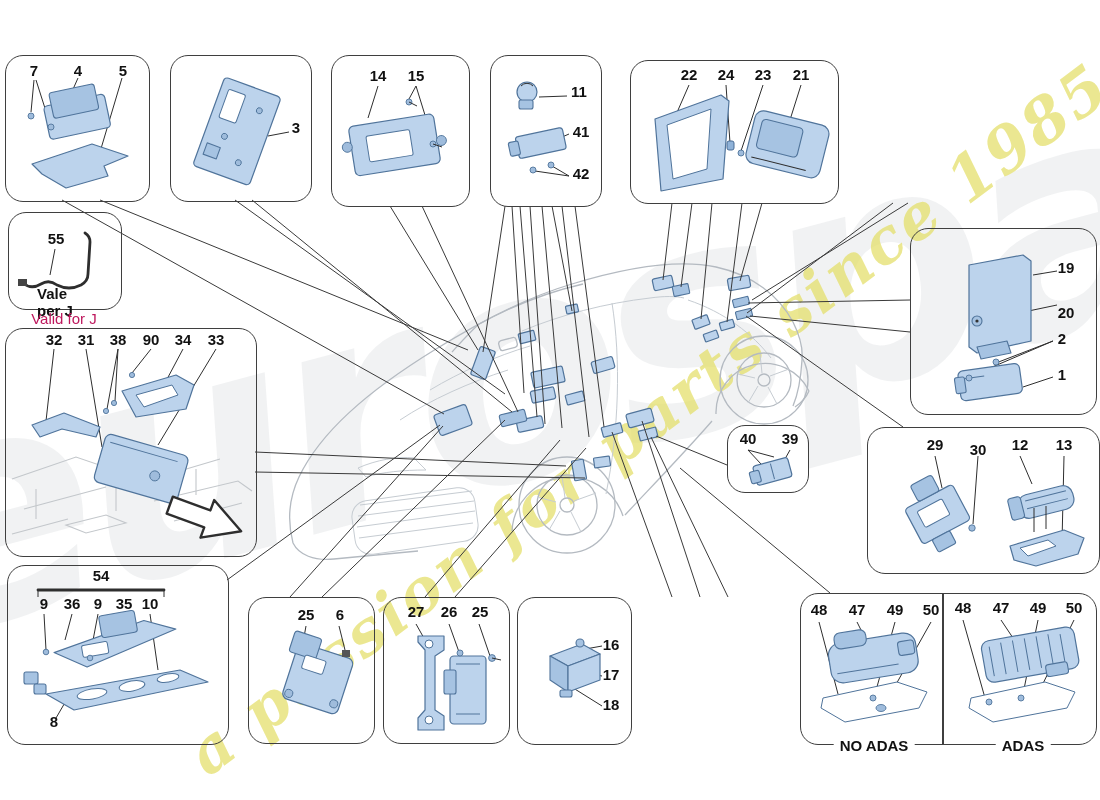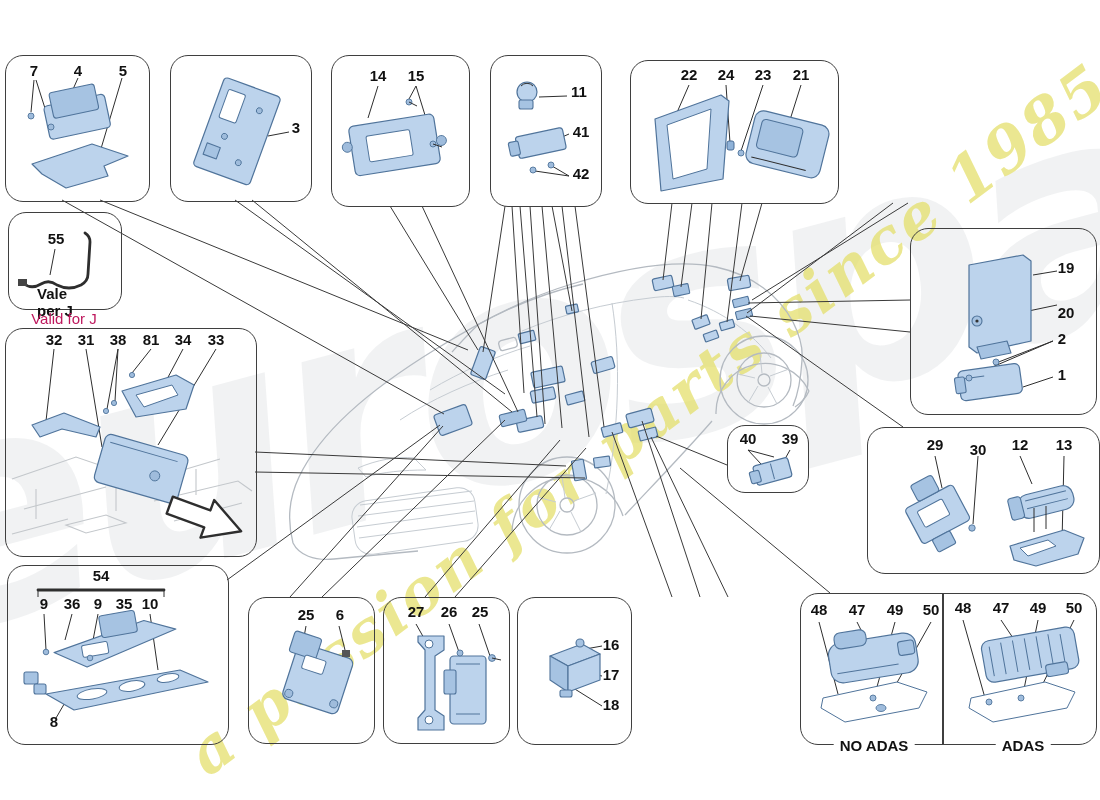--- a/index.html
+++ b/index.html
@@ -258,21 +258,21 @@
       <circle class="scr" cx="100" cy="82" r="2.6"></circle>
         <circle class="scr" cx="108" cy="74" r="2.6"></circle>
       <circle class="scr" cx="126" cy="46" r="2.6"></circle>
       <g transform="rotate(20 202 188)">
         <polygon class="arrow" points="162,181 202,181 202,170 238,190 202,210 202,199 162,199"></polygon>
       </g>
     </svg>
     <span class="lbl" style="left:48px;top:3px">32</span>
     <span class="lbl" style="left:80px;top:3px">31</span>
     <span class="lbl" style="left:112px;top:3px">38</span>
-    <span class="lbl" style="left:145px;top:3px">81</span>
+    <span class="lbl" style="left:145px;top:3px">90</span>
     <span class="lbl" style="left:177px;top:3px">34</span>
     <span class="lbl" style="left:210px;top:3px">33</span>
   </div>
 
   <div class="box" style="left:910px;top:228px;width:185px;height:185px">
     <svg width="185" height="185">
       <path class="k" d="M146,42 L122,46 M146,76 L70,92 M142,112 L85,134 M142,112 L58,148 M142,148 L112,158"></path>
       <polygon class="b" points="58,36 112,26 120,32 120,112 66,124 58,118"></polygon>
       <polygon class="b2" points="66,118 96,112 100,124 70,130"></polygon>
       <circle class="b2" cx="66" cy="92" r="5"></circle>

